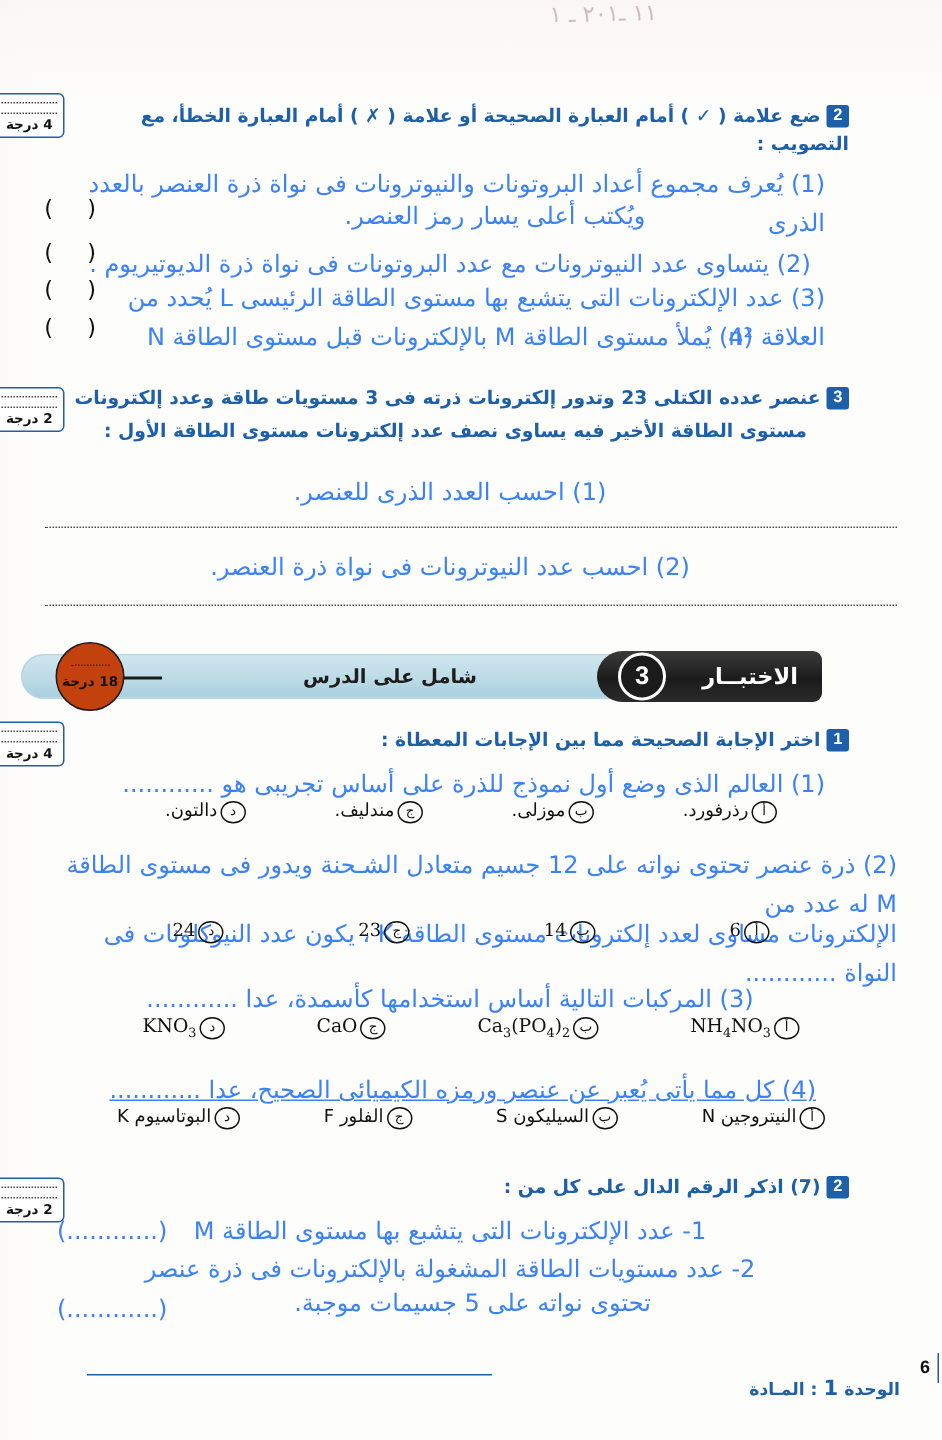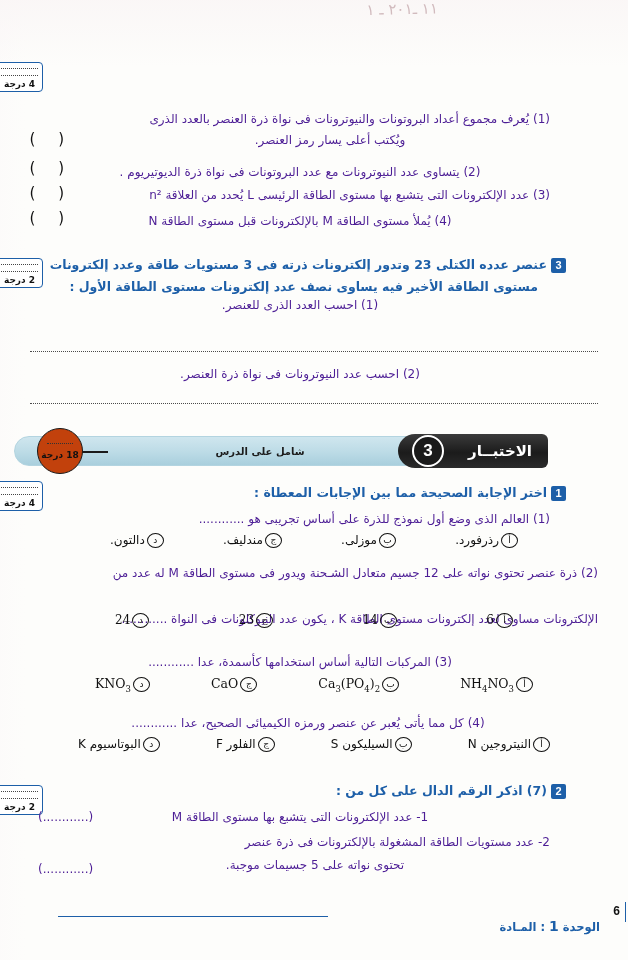--- a/index.html
+++ b/index.html
@@ -70,24 +70,24 @@
   }
 
   .qhead {
     color: #1d5fa8;
     font-size: 12.5px;
     font-weight: bold;
     line-height: 1.5;
   }
 
   .rtl-line {
-    font-size: 12px;
+    font-size: 16px;
     line-height: 1.65;
     text-align: right;
-    color: #4c1d95;
+    color: #3b82f6;
   }
 
   
   .marks-box {
     position: absolute;
     width: 47px;
     height: 30px;
     border: 1.3px solid #1d5fa8;
     border-radius: 4px;
     background: #ffffff;
@@ -181,21 +181,21 @@
     border-radius: 16px 4px 4px 16px;
     border: 1px solid #b3d4e0;
     box-sizing: border-box;
   }
   .banner-light .lbl {
     position: absolute;
     inset: 0;
     display: flex;
     align-items: center;
     justify-content: center;
-    font-size: 10px;
+    font-size: 13px;
     font-weight: bold;
     color: #1c1c1c;
     letter-spacing: 1px;
   }
   .banner-dark {
     position: absolute;
     right: 0;
     top: 0;
     width: 150px;
     height: 34px;
@@ -328,20 +328,25 @@
 <div class="page">
   <div class="scan-tint"></div>
 
   <div class="handwriting">١١ ـ٢٠١ ـ ١</div>
 
   <div class="marks-box" style="top:62px; right:585px;">
     <div class="dots"></div>
     <div class="val">4 درجة</div>
   </div>
 
+  <div class="qblock" style="top:68px; right:62px; width:525px;">
+    <div class="qhead">
+      <span class="qnum">2</span><span>ضع علامة ( ✓ ) أمام العبارة الصحيحة أو علامة ( ✗ ) أمام العبارة الخطأ، مع التصويب :</span>
+    </div>
+  </div>
 
   <div class="qblock rtl-line" style="top:110px; right:78px; width:510px;">
     <span>(1)</span>
     <span>يُعرف مجموع أعداد البروتونات والنيوترونات فى نواة ذرة العنصر بالعدد الذرى</span>
   </div>
   <div class="qblock rtl-line" style="top:131px; right:78px; width:440px; text-align:center;">
     <span>ويُكتب أعلى يسار رمز العنصر.</span>
   </div>
 
   <div class="qblock rtl-line" style="top:163px; right:78px; width:500px; text-align:center;">
@@ -371,21 +376,21 @@
 
   <div class="qblock" style="top:256px; right:62px; width:528px;">
     <div class="qhead">
       <span class="qnum">3</span><span>عنصر عدده الكتلى 23 وتدور إلكترونات ذرته فى 3 مستويات طاقة وعدد إلكترونات</span>
     </div>
   </div>
   <div class="qblock qhead" style="top:278px; right:90px; width:512px;">
     <span>مستوى الطاقة الأخير فيه يساوى نصف عدد إلكترونات مستوى الطاقة الأول :</span>
   </div>
 
-  <div class="qblock rtl-line" style="top:296px; right:78px; width:500px; text-align:center;">
+  <div class="qblock rtl-line" style="top:315px; right:78px; width:500px; text-align:center;">
     <span>(1) احسب العدد الذرى للعنصر.</span>
   </div>
   <div class="dot-rule" style="top:351px; right:30px; left:30px;"></div>
 
   <div class="qblock rtl-line" style="top:365px; right:78px; width:500px; text-align:center;">
     <span>(2) احسب عدد النيوترونات فى نواة ذرة العنصر.</span>
   </div>
   <div class="dot-rule" style="top:403px; right:30px; left:30px;"></div>
 
   <div class="marks-circle" style="top:428px; right:545px;">
@@ -468,21 +473,21 @@
       <span class="mark">ب</span><span class="formula">Ca<sub>3</sub>(PO<sub>4</sub>)<sub>2</sub></span>
     </div>
     <div class="opt">
       <span class="mark">ج</span><span class="formula">CaO</span>
     </div>
     <div class="opt">
       <span class="mark">د</span><span class="formula">KNO<sub>3</sub></span>
     </div>
   </div>
 
-  <div class="qblock rtl-line" style="top:714px; right:70px; width:500px; text-align:center;">
+  <div class="qblock rtl-line" style="top:714px; right:84px; width:500px; text-align:right;text-decoration:underline;">
     <span>(4)</span>
     <span>كل مما يأتى يُعبر عن عنصر ورمزه الكيميائى الصحيح، عدا ............</span>
   </div>
   <div class="opts" style="top:737px; right:78px; left:78px;">
     <div class="opt">
       <span class="mark">أ</span><span class="txt">النيتروجين N</span>
     </div>
     <div class="opt">
       <span class="mark">ب</span><span class="txt">السيليكون S</span>
     </div>
@@ -506,21 +511,21 @@
   </div>
 
   <div class="qblock rtl-line" style="top:808px; right:78px; width:500px; text-align:center;">
     <span>1-</span>
     <span>عدد الإلكترونات التى يتشبع بها مستوى الطاقة M</span>
   </div>
   <div class="qblock rtl-line" style="top:808px; right:480px; width:110px; text-align:left;">
     <span>(............)</span>
   </div>
 
-  <div class="qblock rtl-line" style="top:833px; right:78px; width:500px; text-align:right;">
+  <div class="qblock rtl-line" style="top:833px; right:78px; width:500px; text-align:center;">
     <span>2-</span>
     <span>عدد مستويات الطاقة المشغولة بالإلكترونات فى ذرة عنصر</span>
   </div>
   <div class="qblock rtl-line" style="top:856px; right:78px; width:470px; text-align:center;">
     <span>تحتوى نواته على 5 جسيمات موجبة.</span>
   </div>
   <div class="qblock rtl-line" style="top:860px; right:480px; width:110px; text-align:left;">
     <span>(............)</span>
   </div>
 

